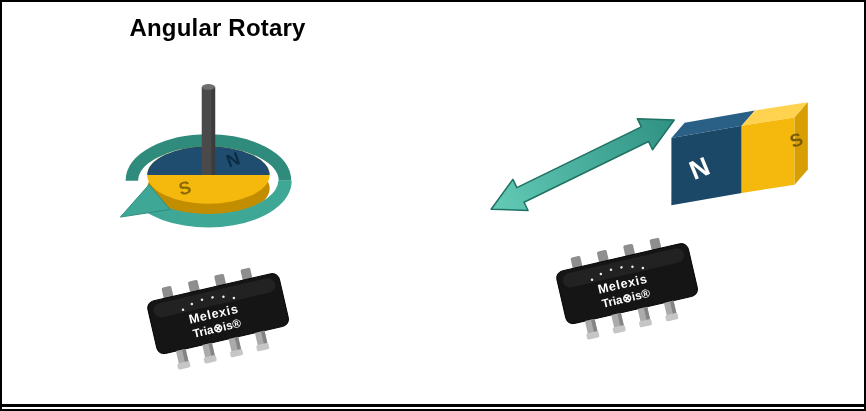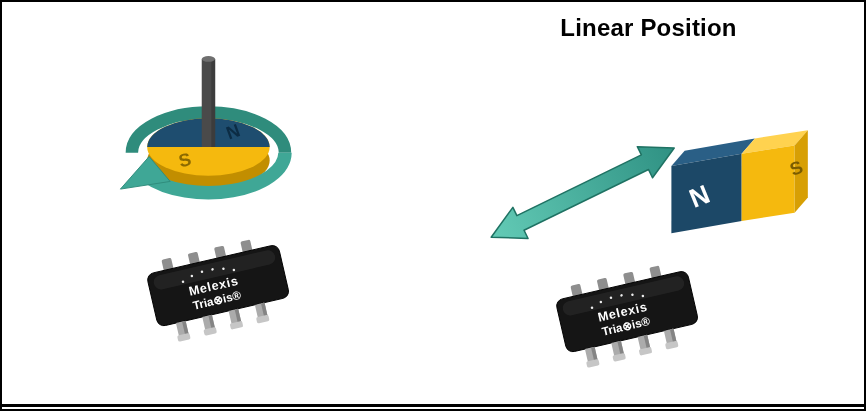--- a/index.html
+++ b/index.html
@@ -37,20 +37,21 @@
   .linear-chip{margin-top:-14px;transform:translateX(-22px);}
   svg{display:block;}
   .chip-text{fill:#ffffff;font-weight:bold;font-family:"Liberation Sans",sans-serif;}
 </style>
 </head>
 <body>
 
 <div class="frame">
 
   <div class="panel">
+    <h2 class="panel-title">Angular Rotary</h2>
 
     <div class="rotary-stack">
 
       <svg width="250" height="222" viewBox="0 0 260 232">
 
         <path d="M 200 122 A 80 42 0 0 0 40 122" fill="none" stroke="#2F8C7C" stroke-width="13"></path>
 
         <g>
           <ellipse cx="120" cy="130" rx="64" ry="30" fill="#C28E00"></ellipse>
           <ellipse cx="120" cy="116" rx="64" ry="30" fill="#F5B90E"></ellipse>
@@ -110,21 +111,20 @@
                 <rect x="153" y="90" width="4" height="16" fill="#848484"></rect>
                 <rect x="144" y="104" width="14" height="7" rx="2" fill="#C6C6C6"></rect>
               </g>
           </g>
         </g>
       </svg>
     </div>
   </div>
 
   <div class="panel">
-    <h2 class="panel-title">Linear Position</h2>
 
     <div class="linear-stack">
 
       <svg width="336" height="204" viewBox="0 0 330 200">
         <defs>
           <linearGradient id="arrowGrad" x1="0" y1="0" x2="1" y2="0">
             <stop offset="0" stop-color="#63CBB6"></stop>
             <stop offset="1" stop-color="#2F9183"></stop>
           </linearGradient>
         </defs>

